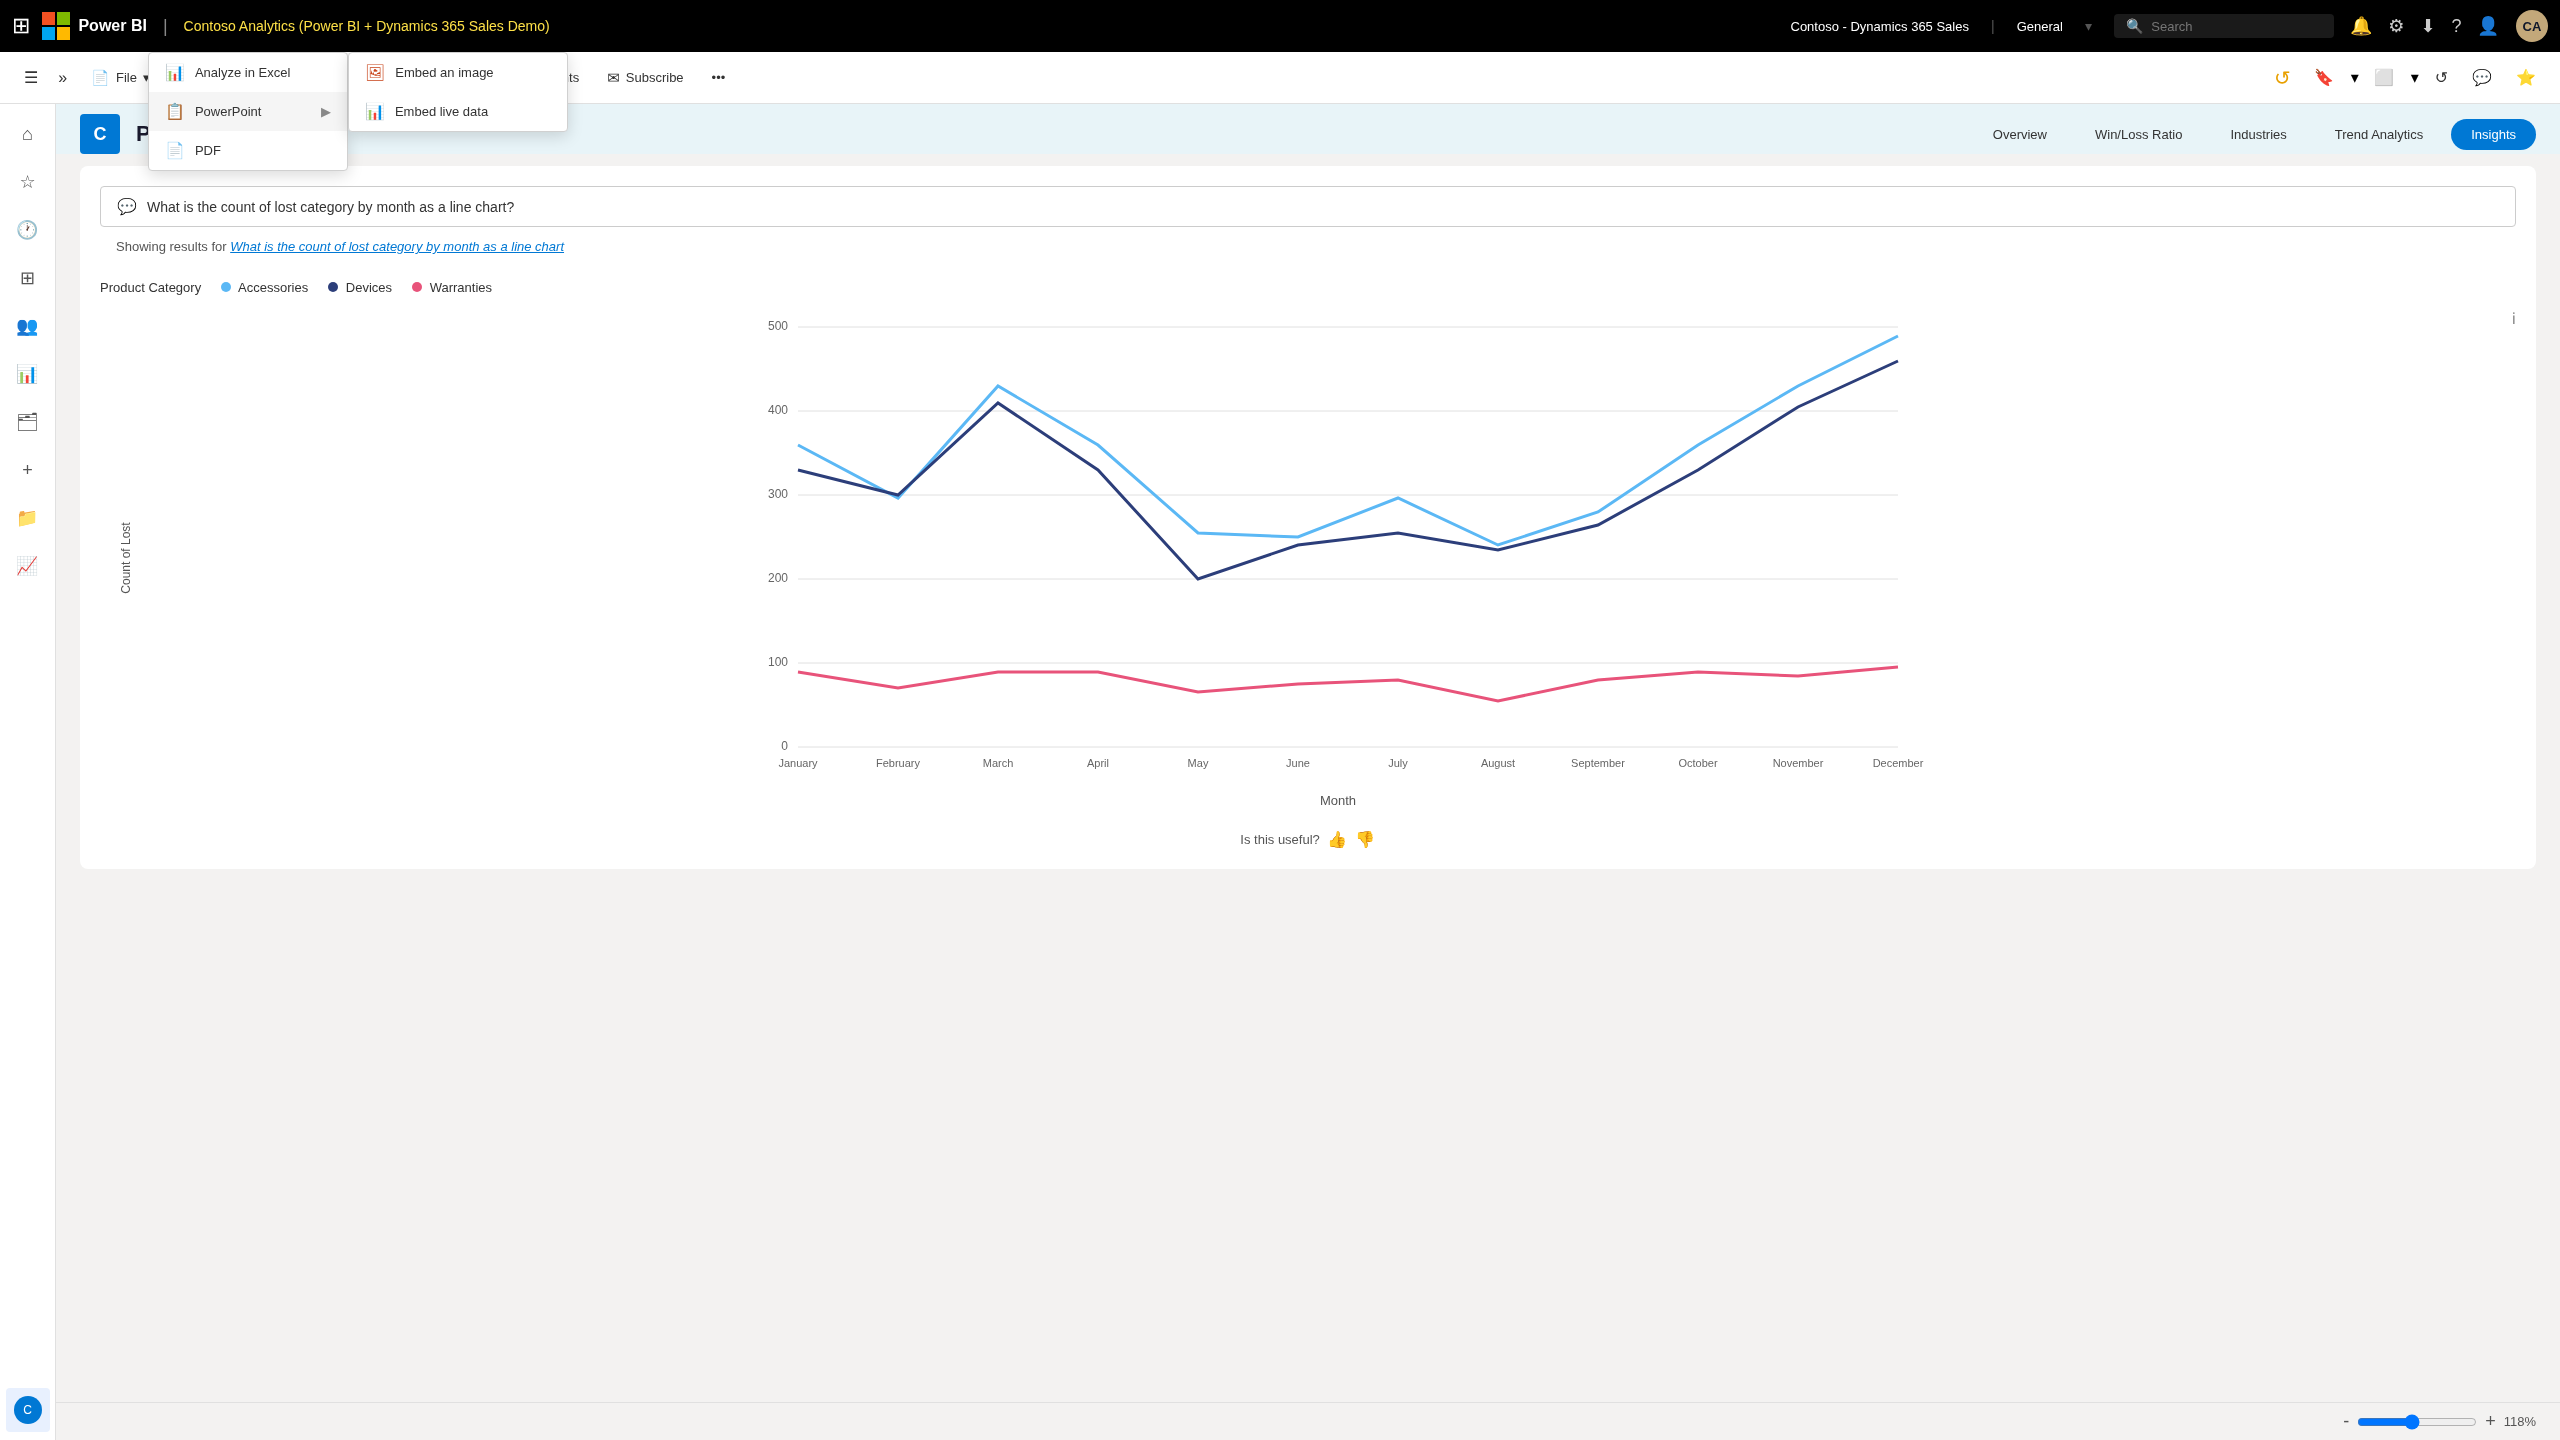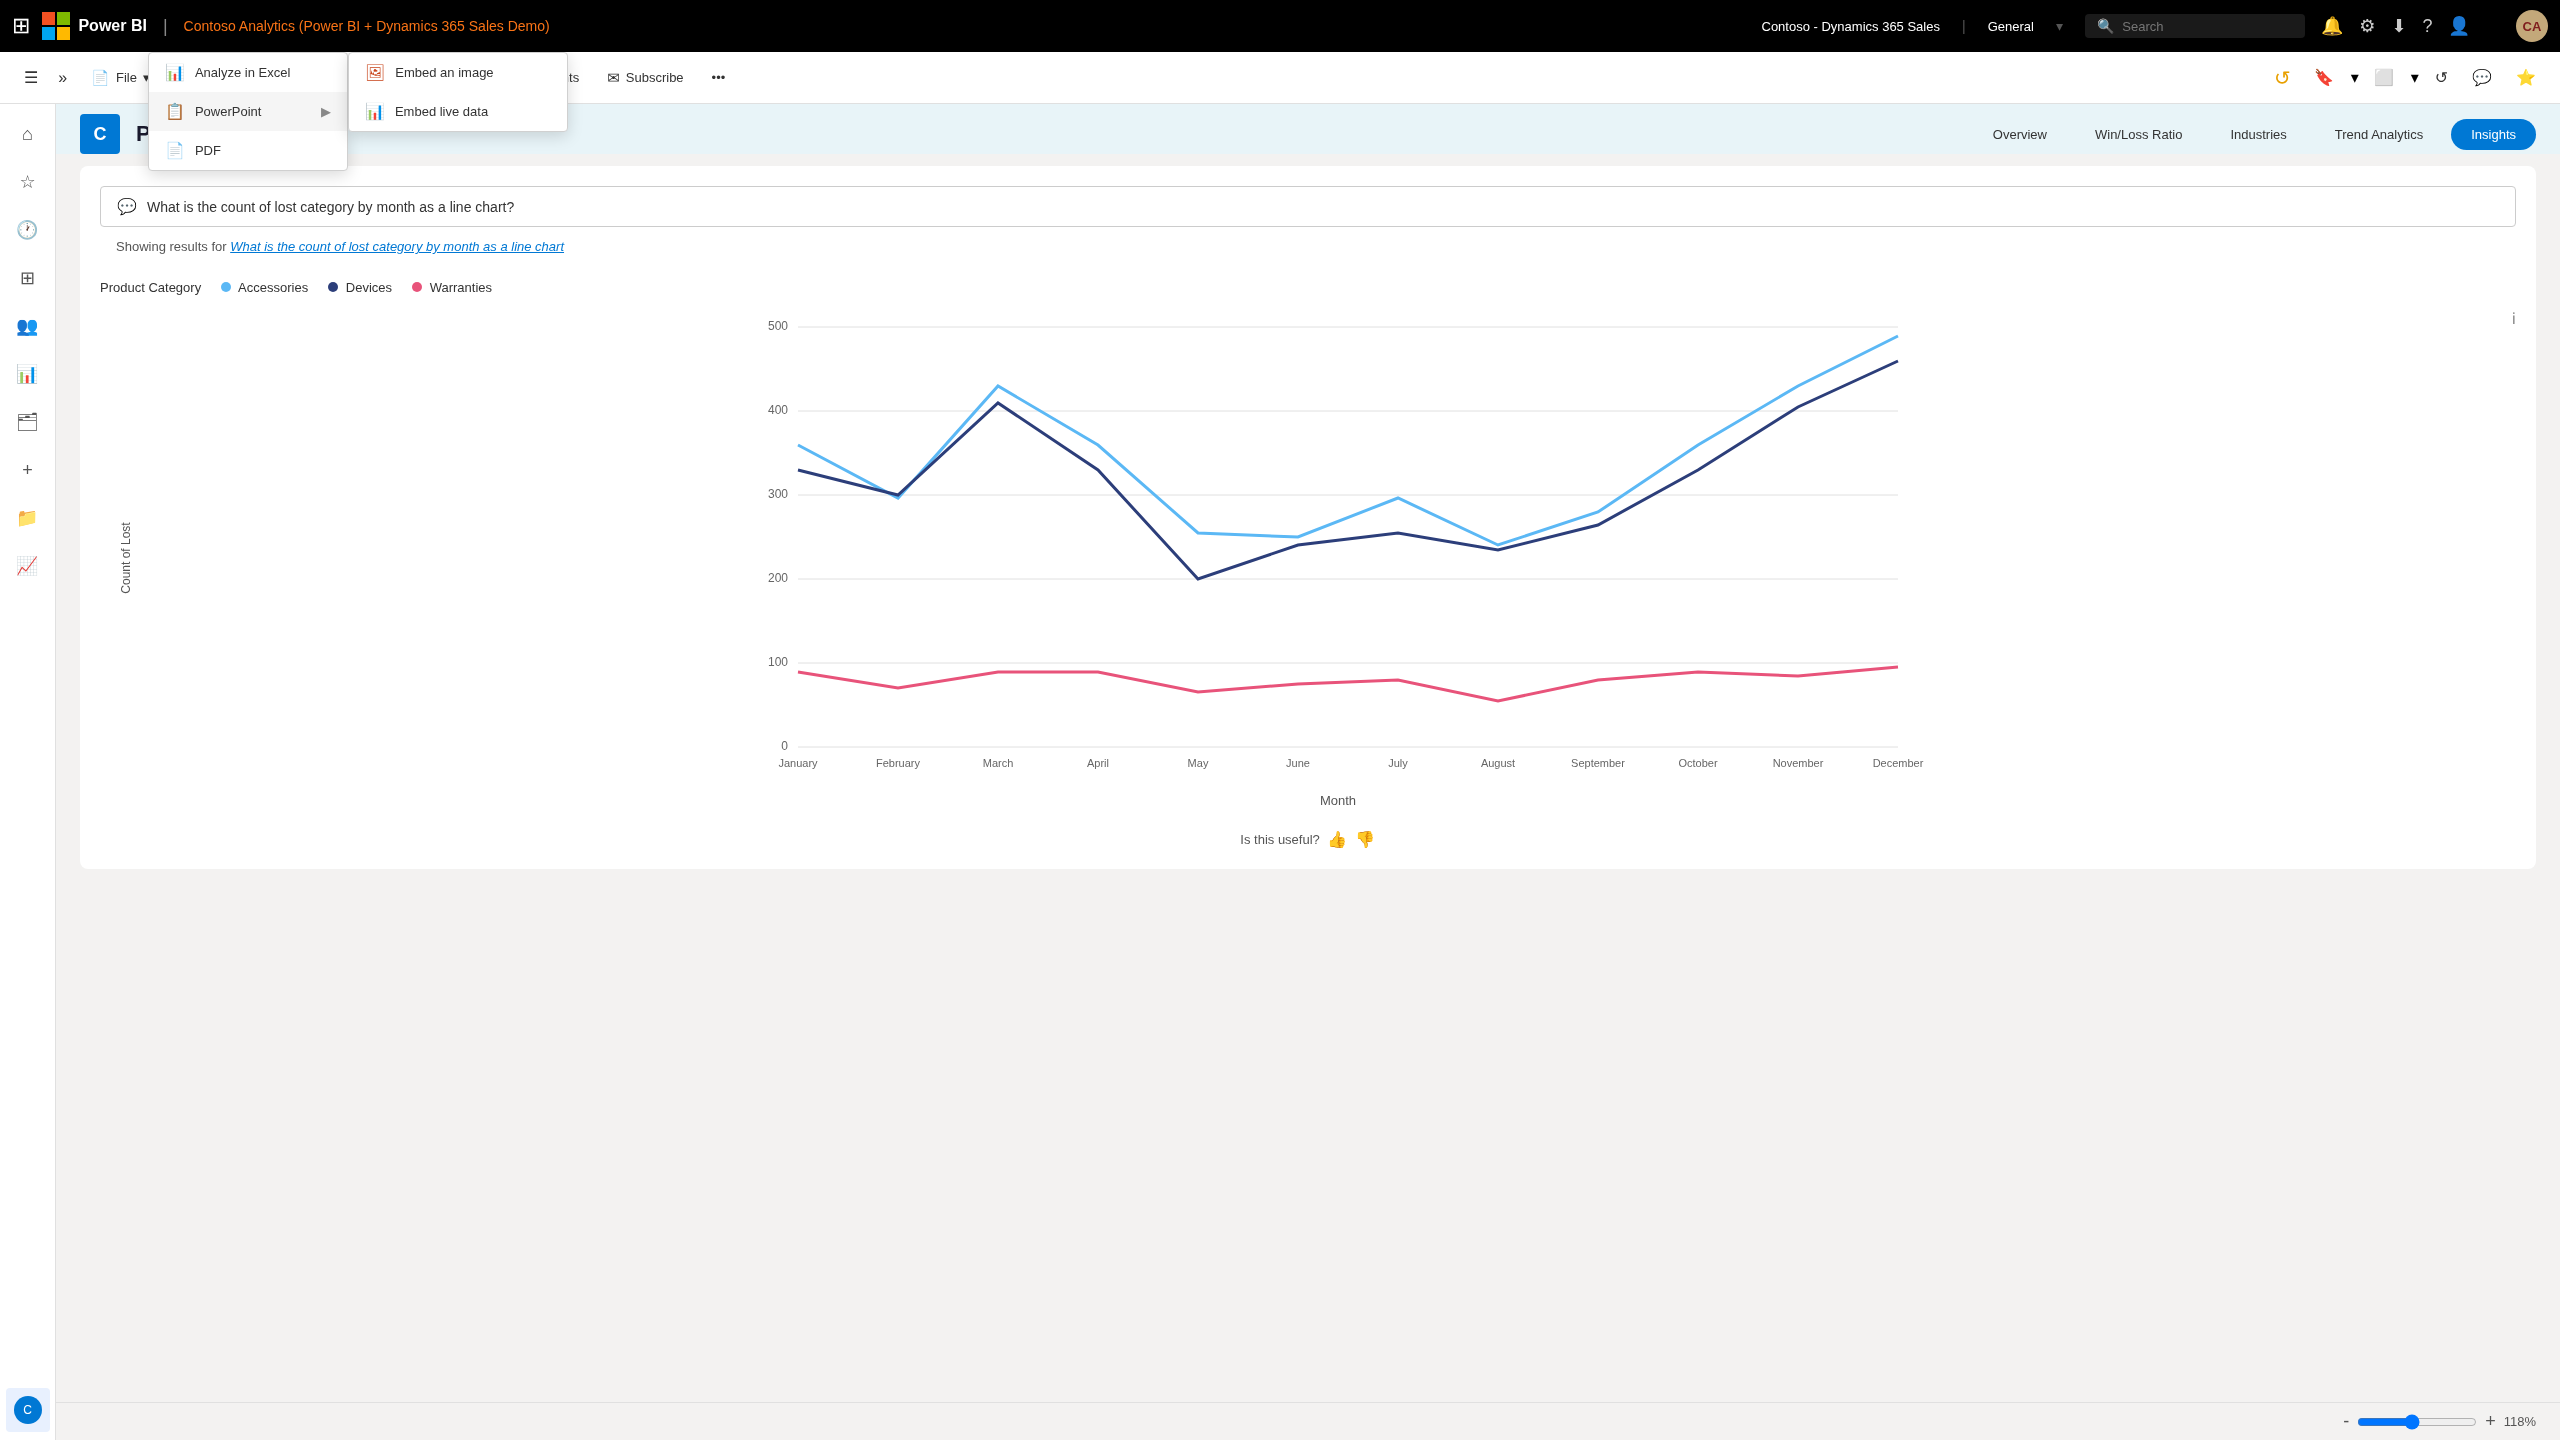--- a/index.html
+++ b/index.html
@@ -7,31 +7,31 @@
 
     
     .topbar {
       display: flex; align-items: center; background: #000; height: 52px;
       padding: 0 12px; gap: 12px; position: relative; z-index: 100;
     }
     .topbar-waffle { color: #fff; font-size: 22px; cursor: pointer; }
     .topbar-logo { display: flex; align-items: center; gap: 8px; }
     .topbar-appname { color: #fff; font-size: 16px; font-weight: 600; }
     .topbar-sep { color: #888; font-size: 18px; margin: 0 4px; }
-    .topbar-docname { color: #f97316; font-size: 14px; }
+    .topbar-docname { color: #fde047; font-size: 14px; }
     .topbar-right { margin-left: auto; display: flex; align-items: center; gap: 16px; }
     .topbar-org { color: #fff; font-size: 13px; }
     .search-box {
       display: flex; align-items: center; background: #1a1a1a; border-radius: 4px;
       padding: 4px 12px; gap: 8px; min-width: 220px;
     }
     .search-box input { background: transparent; border: none; color: #ccc; font-size: 13px; outline: none; width: 160px; }
     .search-icon-unicode { color: #ccc; font-size: 14px; }
     .topbar-icon { color: #ccc; font-size: 18px; cursor: pointer; }
-    .topbar-avatar { width: 32px; height: 32px; border-radius: 50%; background: #c3a87a; display: flex; align-items: center; justify-content: center; color: #7f1d1d; font-size: 13px; font-weight: 600; margin-left: 29px; }
+    .topbar-avatar { width: 32px; height: 32px; border-radius: 50%; background: #c3a87a; display: flex; align-items: center; justify-content: center; color: #0f172a; font-size: 13px; font-weight: 600; }
 
     
     .toolbar {
       display: flex; align-items: center; background: #fff; height: 52px;
       padding: 0 16px; gap: 4px; border-bottom: 1px solid #e0e0e0;
       position: relative; z-index: 90;
     }
     .toolbar-btn {
       display: flex; align-items: center; gap: 6px; padding: 6px 12px;
       border: none; background: transparent; cursor: pointer; font-size: 13px;

